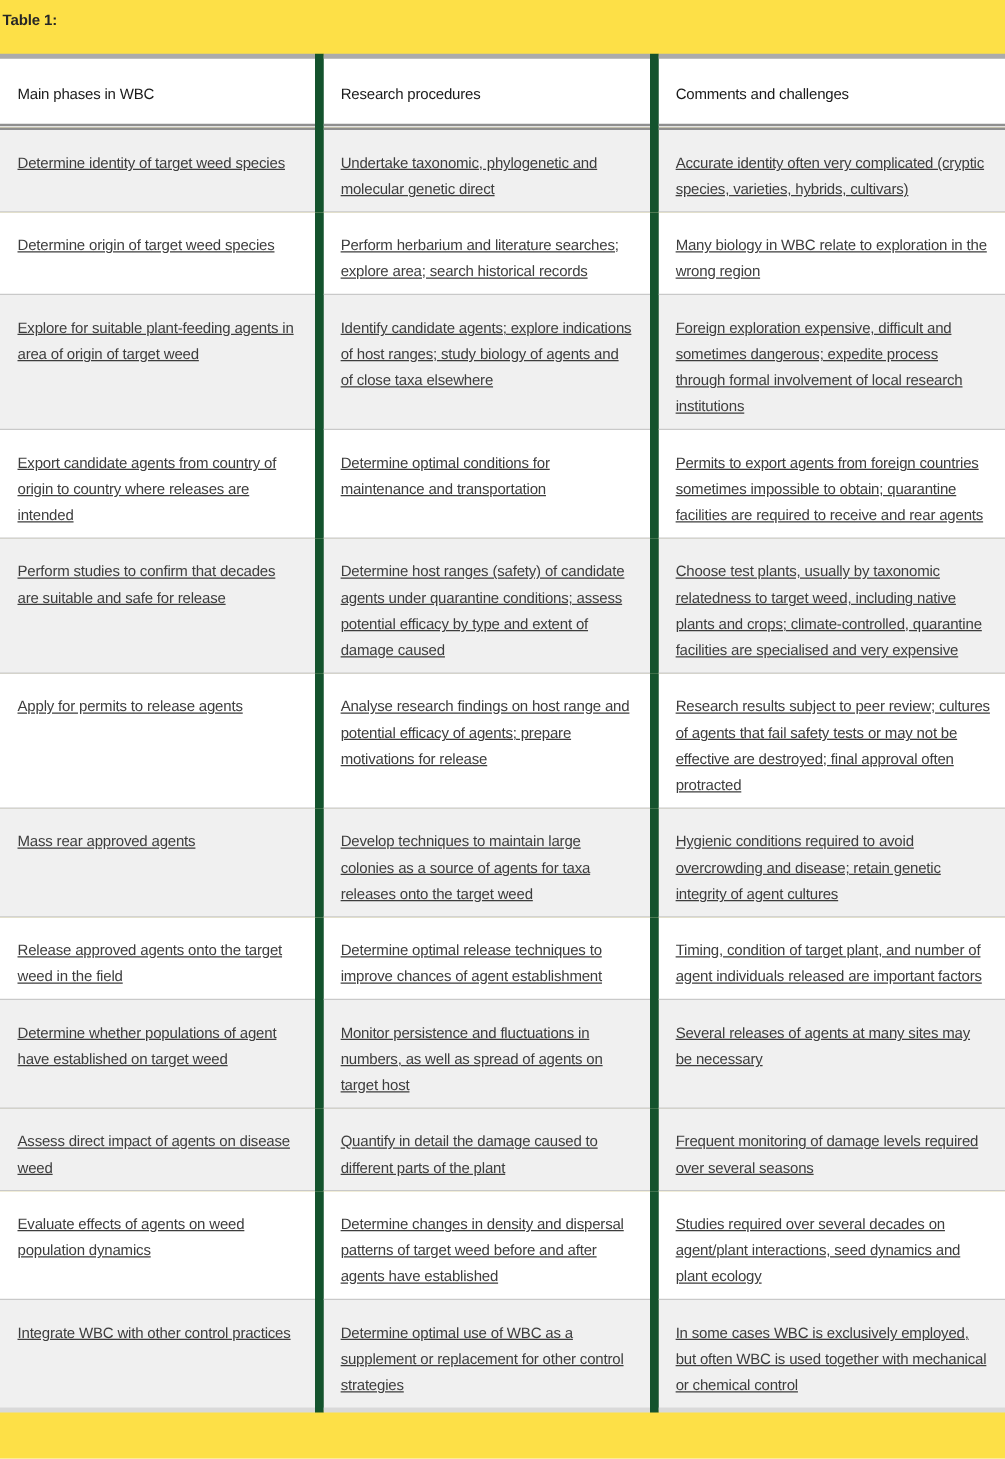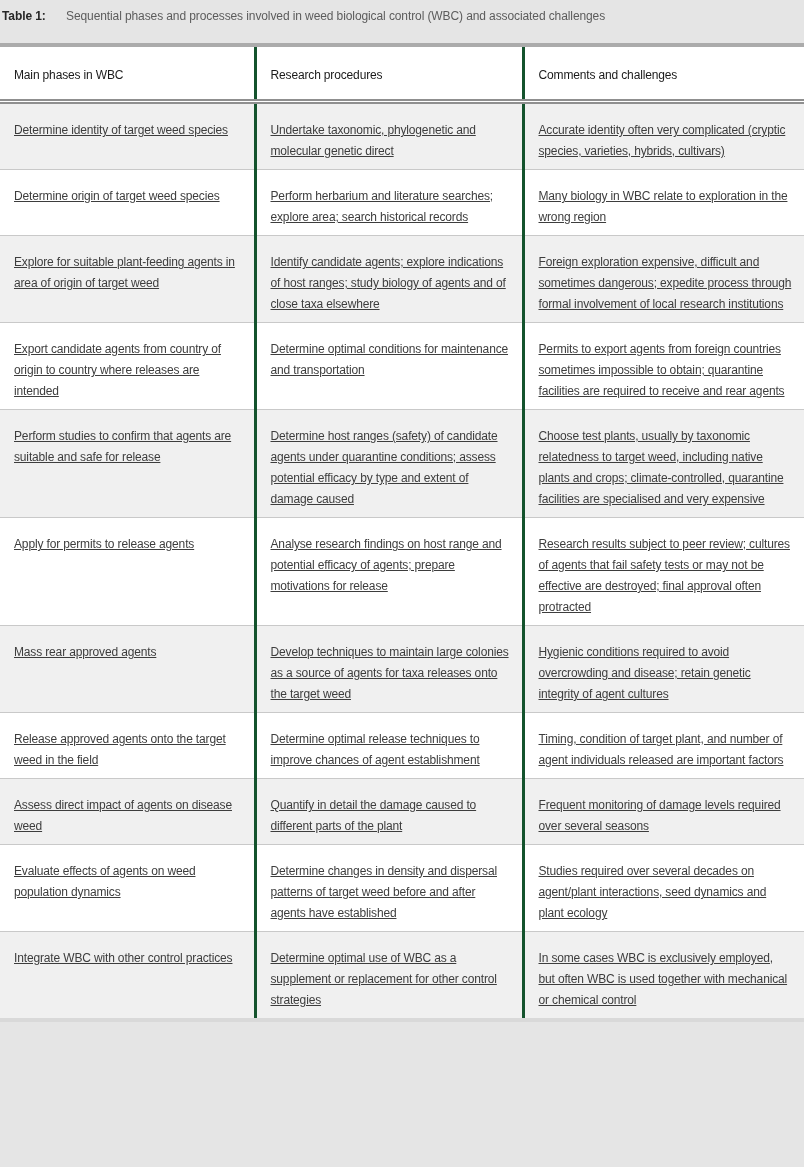--- a/index.html
+++ b/index.html
@@ -5,21 +5,21 @@
   * { margin: 0; padding: 0; box-sizing: border-box; }
   html, body {
     width: 804px;
     background: #ffffff;
     font-family: "Liberation Sans", sans-serif;
     color: #3d3d3d;
   }
   .page {
     width: 804px;
     height: 1167px;
-    background: #e5e5e5;
+    background: #fde047;
     overflow: hidden;
   }
   .caption {
     display: flex;
     align-items: baseline;
     padding: 9px 10px 0 2px;
     font-size: 12px;
     line-height: 15px;
   }
   .caption .label {
@@ -56,32 +56,31 @@
     background: #ffffff;
     border-bottom: 5px double #8f8f8f;
   }
   td {
     padding: 16px 12px 7px 14px;
     line-height: 21px;
     color: #3d3d3d;
     border-bottom: 1px solid #c9c9c9;
     text-decoration: underline;
   }
-  th + th, td + td { border-left: 3px solid #14532d; }
+  th + th, td + td { border-left: 7px solid #14532d; }
   tr.shaded td { background: #f0f0f0; }
   tr.plain td  { background: #ffffff; }
   tbody tr:last-child td { border-bottom: 4px solid #d9d9d9; }
 </style>
 </head>
 <body>
 
 <div class="page">
   <div class="caption">
     <span class="label">Table 1:</span>
-    <span class="text">Sequential phases and processes involved in weed biological control (WBC) and associated challenges</span>
   </div>
 
   <table class="wbc">
     <colgroup>
       <col class="c1">
         <col class="c2">
         <col class="c3">
     </colgroup>
     <thead>
       <tr>
@@ -105,38 +104,43 @@
           <td>Explore for suitable plant-feeding agents in area of origin of target weed</td>
           <td>Identify candidate agents; explore indications of host ranges; study biology of agents and of close taxa elsewhere</td>
           <td>Foreign exploration expensive, difficult and sometimes dangerous; expedite process through formal involvement of local research institutions</td>
         </tr>
         <tr class="plain">
           <td>Export candidate agents from country of origin to country where releases are intended</td>
           <td>Determine optimal conditions for maintenance and transportation</td>
           <td>Permits to export agents from foreign countries sometimes impossible to obtain; quarantine facilities are required to receive and rear agents</td>
         </tr>
         <tr class="shaded">
-          <td>Perform studies to confirm that agents are suitable and safe for release</td>
+          <td>Perform studies to confirm that decades are suitable and safe for release</td>
           <td>Determine host ranges (safety) of candidate agents under quarantine conditions; assess potential efficacy by type and extent of damage caused</td>
           <td>Choose test plants, usually by taxonomic relatedness to target weed, including native plants and crops; climate-controlled, quarantine facilities are specialised and very expensive</td>
         </tr>
         <tr class="plain">
           <td>Apply for permits to release agents</td>
           <td>Analyse research findings on host range and potential efficacy of agents; prepare motivations for release</td>
           <td>Research results subject to peer review; cultures of agents that fail safety tests or may not be effective are destroyed; final approval often protracted</td>
         </tr>
         <tr class="shaded">
           <td>Mass rear approved agents</td>
           <td>Develop techniques to maintain large colonies as a source of agents for taxa releases onto the target weed</td>
           <td>Hygienic conditions required to avoid overcrowding and disease; retain genetic integrity of agent cultures</td>
         </tr>
         <tr class="plain">
           <td>Release approved agents onto the target weed in the field</td>
           <td>Determine optimal release techniques to improve chances of agent establishment</td>
           <td>Timing, condition of target plant, and number of agent individuals released are important factors</td>
+        </tr>
+        <tr class="shaded">
+          <td>Determine whether populations of agent have established on target weed</td>
+          <td>Monitor persistence and fluctuations in numbers, as well as spread of agents on target host</td>
+          <td>Several releases of agents at many sites may be necessary</td>
         </tr>
         <tr class="shaded">
           <td>Assess direct impact of agents on disease weed</td>
           <td>Quantify in detail the damage caused to different parts of the plant</td>
           <td>Frequent monitoring of damage levels required over several seasons</td>
         </tr>
         <tr class="plain">
           <td>Evaluate effects of agents on weed population dynamics</td>
           <td>Determine changes in density and dispersal patterns of target weed before and after agents have established</td>
           <td>Studies required over several decades on agent/plant interactions, seed dynamics and plant ecology</td>

